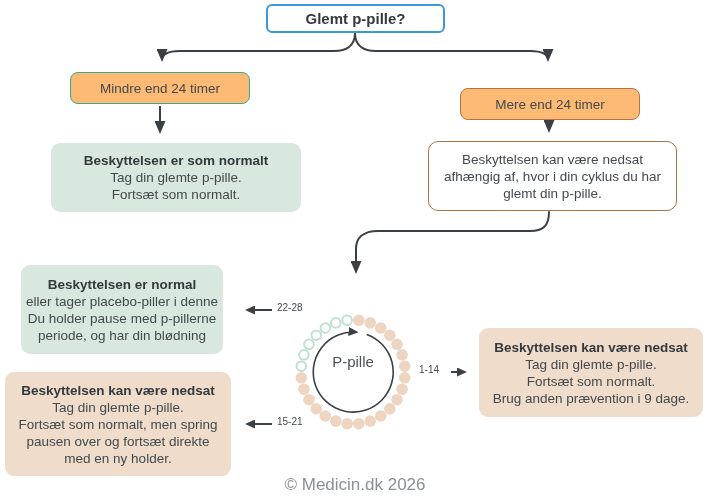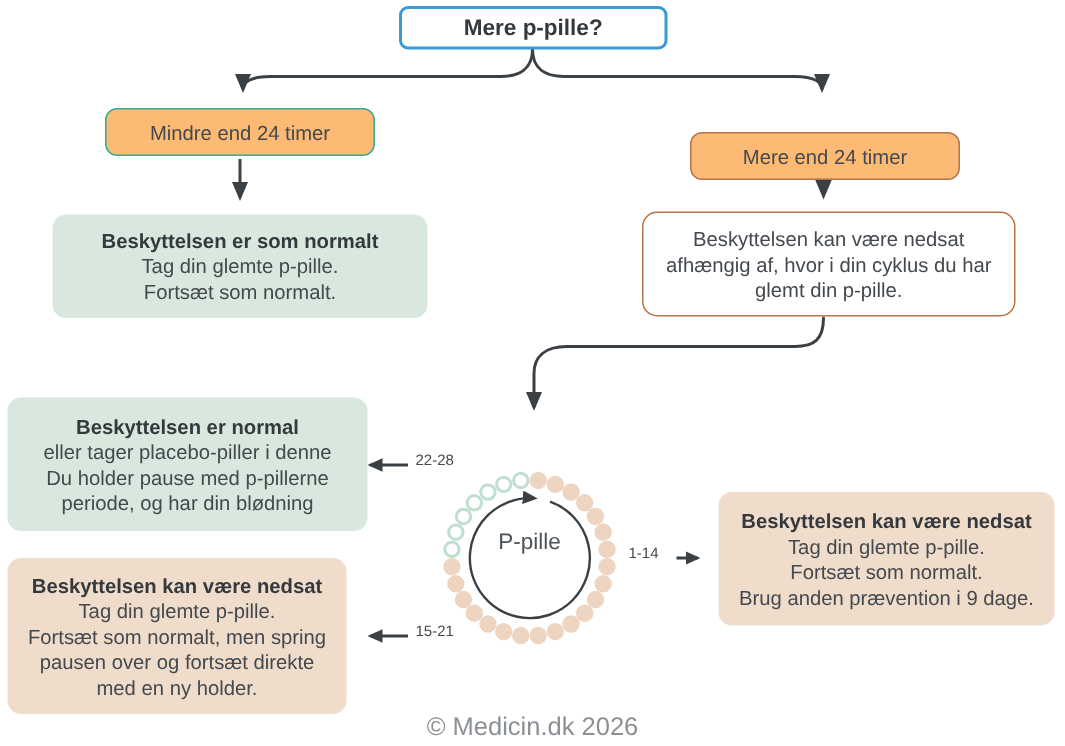--- a/index.html
+++ b/index.html
@@ -20,21 +20,21 @@
     font-size:13.5px;line-height:17px;color:var(--text);
   }
   .box .bold{font-weight:bold;color:var(--heading);}
   .title-box{
     border:2px solid var(--title-border);border-radius:6px;background:#fff;
     font-weight:bold;font-size:15px;color:var(--heading);
   }
   .branch-box{background:#fdba74;border-radius:8px;font-size:13.5px;}
   .branch-left{border:1.5px solid var(--branch-left-border);}
   .branch-right{border:1.5px solid var(--branch-right-border);}
-  .green-box{background:var(--green-bg);border-radius:9px;}
+  .green-box{background:var(--green-bg);border-radius:9px;margin-left:16px;}
   .peach-box{background:var(--peach-bg);border-radius:9px;}
   .white-brown-box{background:#fff;border:1.5px solid var(--branch-right-border);border-radius:10px;}
   .cycle-label{
     position:absolute;font-size:10px;color:var(--text);white-space:nowrap;
   }
   .cycle-center{
     position:absolute;left:313px;top:353px;width:80px;text-align:center;
     font-size:15px;line-height:18px;color:#4d5358;
   }
   .footer{
@@ -97,21 +97,21 @@
         <circle cx="303.9" cy="354.8" r="4.8" fill="#ffffff" stroke="#bfe0d1" stroke-width="2"></circle>
         <circle cx="309.0" cy="344.3" r="4.8" fill="#ffffff" stroke="#bfe0d1" stroke-width="2"></circle>
         <circle cx="316.2" cy="335.2" r="4.8" fill="#ffffff" stroke="#bfe0d1" stroke-width="2"></circle>
         <circle cx="325.3" cy="328.0" r="4.8" fill="#ffffff" stroke="#bfe0d1" stroke-width="2"></circle>
         <circle cx="335.8" cy="322.9" r="4.8" fill="#ffffff" stroke="#bfe0d1" stroke-width="2"></circle>
         <circle cx="347.2" cy="320.3" r="4.8" fill="#ffffff" stroke="#bfe0d1" stroke-width="2"></circle>
       </g>
   </svg>
 
   <div class="box title-box" style="left:266px;top:4px;width:179px;height:29px">
-    <div>Mere p-pille?</div>
+    <div>Glemt p-pille?</div>
   </div>
 
   <div class="box branch-box branch-left" style="left:70px;top:72px;width:180px;height:32px">
     <div>Mindre end 24 timer</div>
   </div>
   <div class="box branch-box branch-right" style="left:460px;top:88px;width:180px;height:32px">
     <div>Mere end 24 timer</div>
   </div>
 
   <div class="box green-box" style="left:35px;top:143px;width:250px;height:69px">
@@ -119,21 +119,21 @@
     <div>Tag din glemte p-pille.</div>
     <div>Fortsæt som normalt.</div>
   </div>
 
   <div class="box white-brown-box" style="left:428px;top:141px;width:249px;height:70px">
     <div>Beskyttelsen kan være nedsat</div>
     <div>afhængig af, hvor i din cyklus du har</div>
     <div>glemt din p-pille.</div>
   </div>
 
-  <div class="box green-box" style="left:5px;top:265px;width:240px;height:89px">
+  <div class="box green-box" style="left:5px;top:265px;width:202px;height:89px">
     <div class="bold">Beskyttelsen er normal</div>
     <div>eller tager placebo-piller i denne</div>
     <div>Du holder pause med p-pillerne</div>
     <div>periode, og har din blødning</div>
   </div>
 
   <div class="box peach-box" style="left:5px;top:372px;width:226px;height:104px">
     <div class="bold">Beskyttelsen kan være nedsat</div>
     <div>Tag din glemte p-pille.</div>
     <div>Fortsæt som normalt, men spring</div>

